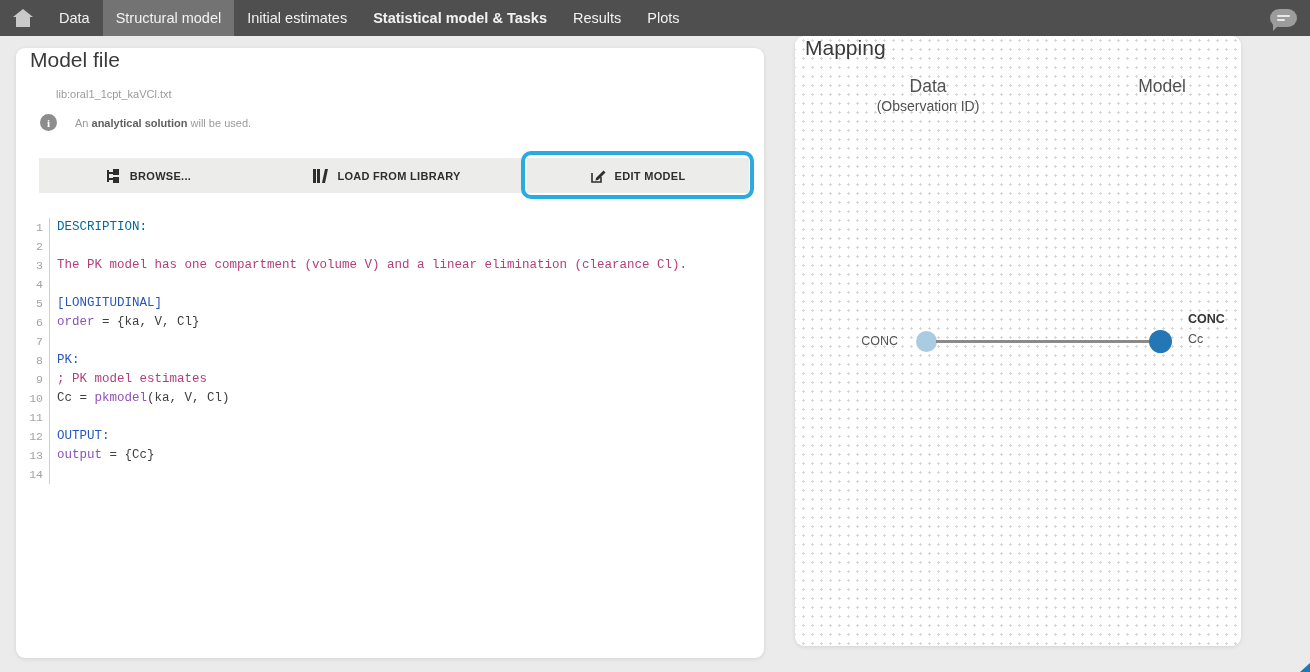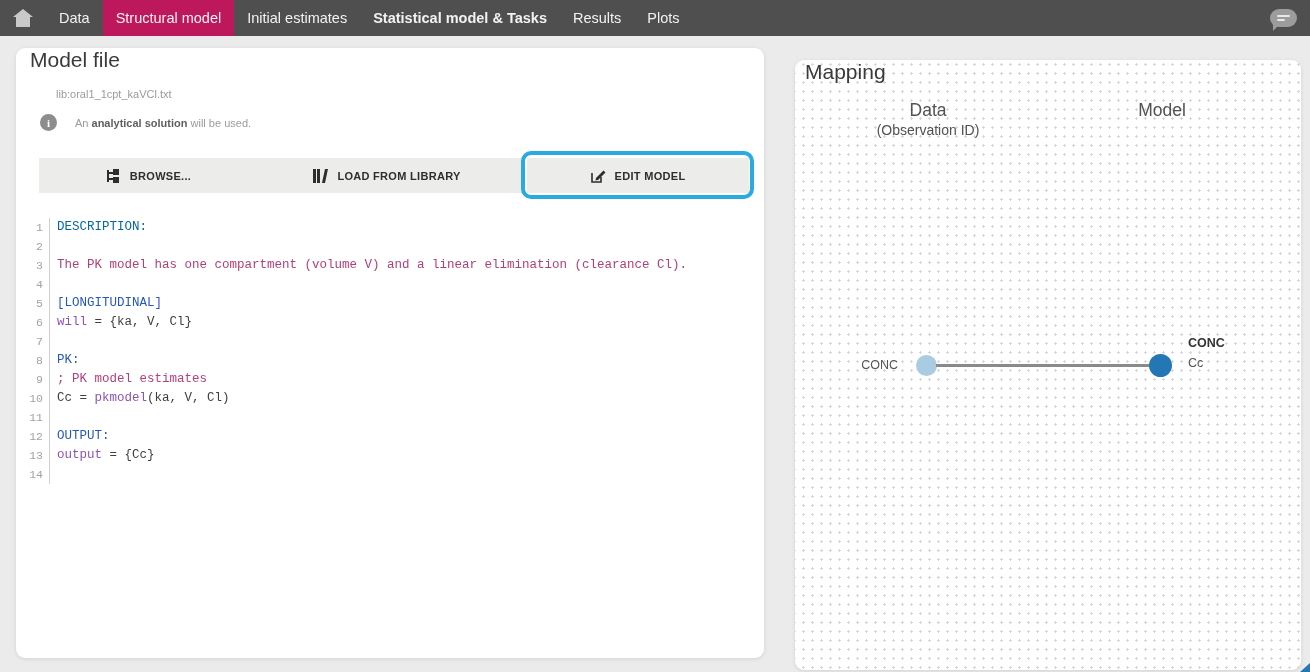--- a/index.html
+++ b/index.html
@@ -4,21 +4,21 @@
 <style>
   * { margin:0; padding:0; box-sizing:border-box; }
   html,body { width:1310px; height:672px; overflow:hidden; }
   body { background:#ebebeb; font-family:"Liberation Sans", sans-serif; position:relative; }
 
   
   .topnav { height:36px; background:#4f4f4f; display:flex; align-items:stretch; color:#f2f2f2; }
   .home-btn { width:46px; display:flex; align-items:center; justify-content:center; cursor:pointer; }
   .tabs { display:flex; }
   .tab { display:flex; align-items:center; padding:0 13px; font-size:14.5px; cursor:pointer; white-space:nowrap; }
-  .tab.active { background:#be185d; }
+  .tab.active { background:#737373; }
   .tab.bold { font-weight:700; }
   .chat-btn { margin-left:auto; margin-right:13px; align-self:center; position:relative; width:27px; height:18px; background:#9c9c9c; border-radius:9px; cursor:pointer; }
   .chat-btn::after { content:""; position:absolute; left:3px; bottom:-4px; border:4px solid transparent; border-top-color:#9c9c9c; border-left-color:#9c9c9c; }
   .chat-line { position:absolute; background:#e8e8e8; height:2px; border-radius:1px; }
   .chat-line.l1 { left:7px; top:6px; width:13px; }
   .chat-line.l2 { left:7px; top:10px; width:8px; }
 
   
   .panel { position:absolute; background:#fff; border-radius:9px; box-shadow:0 1px 4px rgba(0,0,0,0.10); }
   .panel-title { font-size:21px; color:#3a3a3a; font-weight:400; }
@@ -42,21 +42,21 @@
   .code-line { display:flex; height:19px; }
   .gutter { width:30px; flex:0 0 30px; text-align:right; padding-right:6px; color:#a3a3a3; font-size:11.5px; border-right:1px solid #cfcfcf; }
   .code-text { padding-left:7px; white-space:pre; }
   .tok-desckw { color:#0369a1;text-align:center; }
   .tok-comment { color:#b23f7a; }
   .tok-section { color:#2757bd;margin-top:15px; }
   .tok-ident { color:#8d52b8; }
   .tok-plain { color:#3f3f3f; }
 
   
-  #mapping-panel { left:795px; top:60px; width:506px; height:610px;
+  #mapping-panel { left:795px; top:36px; width:446px; height:610px;
     background-image: radial-gradient(#d7d7d7 1.1px, transparent 1.1px);
     background-size: 9px 9px; background-position: 4px 18px; }
   #mapping-panel .panel-title { position:absolute; left:10px; top:0; }
   .map-col-header { position:absolute; top:40px; text-align:center; font-size:17.5px; color:#525252; }
   .map-col-sub { position:absolute; top:62px; text-align:center; font-size:14px; color:#525252; }
   #hdr-data { left:23px; width:220px; }
   #hdr-data-sub { left:23px; width:220px; }
   #hdr-model { left:267px; width:200px; }
 
   .map-row { position:absolute; left:0; top:0; width:100%; height:100%; pointer-events:none; }
@@ -146,21 +146,21 @@
       <div class="code-line">
         <div class="gutter">4</div>
         <div class="code-text"></div>
       </div>
       <div class="code-line">
         <div class="gutter">5</div>
         <div class="code-text"><span class="tok-section">[LONGITUDINAL]</span></div>
       </div>
       <div class="code-line">
         <div class="gutter">6</div>
-        <div class="code-text"><span class="tok-ident">will</span><span class="tok-plain"> = {ka, V, Cl}</span></div>
+        <div class="code-text"><span class="tok-ident">order</span><span class="tok-plain"> = {ka, V, Cl}</span></div>
       </div>
       <div class="code-line">
         <div class="gutter">7</div>
         <div class="code-text"></div>
       </div>
       <div class="code-line">
         <div class="gutter">8</div>
         <div class="code-text"><span class="tok-section">PK:</span></div>
       </div>
       <div class="code-line">

